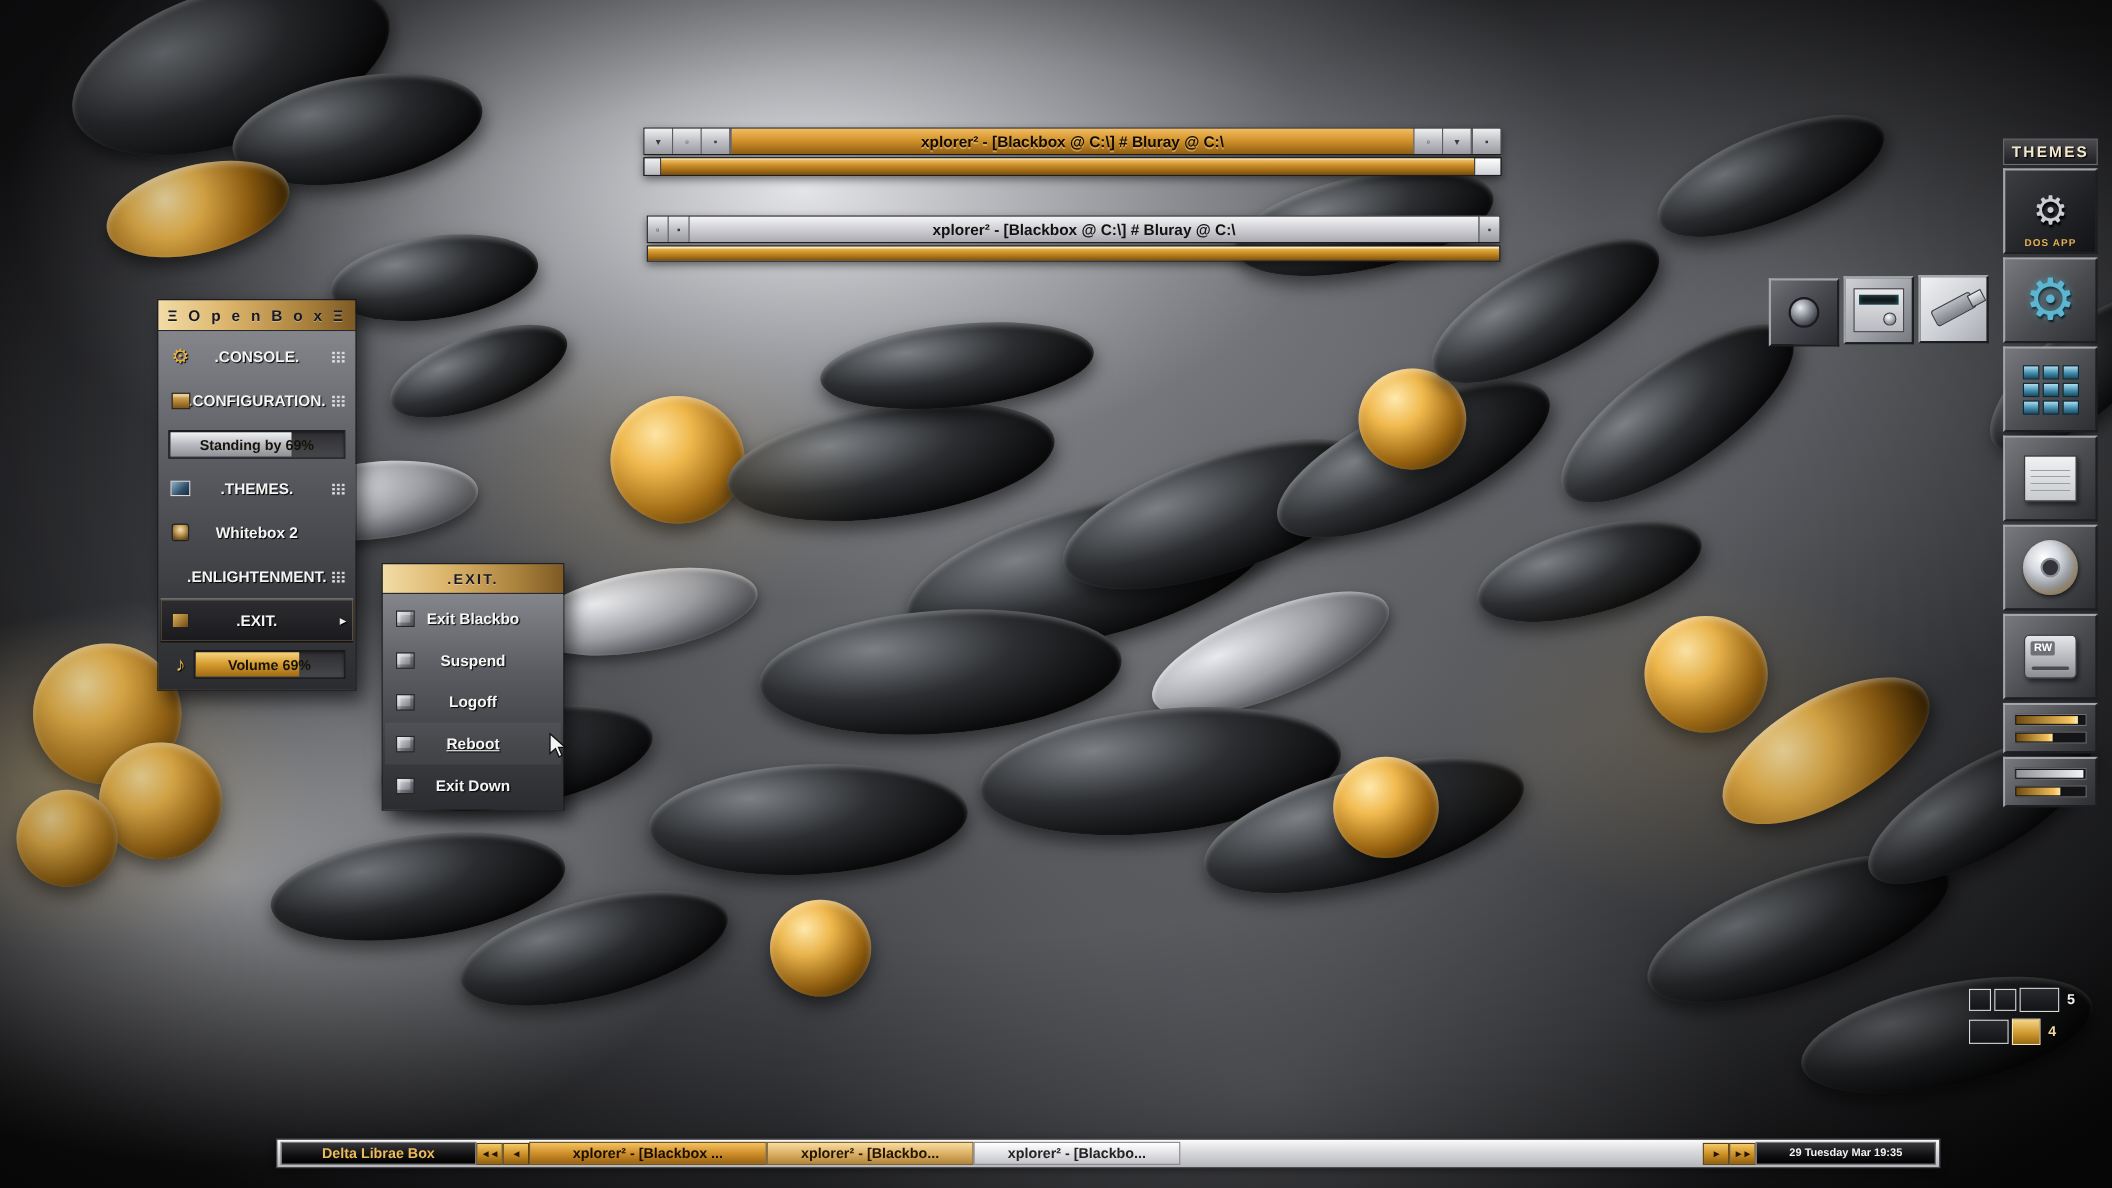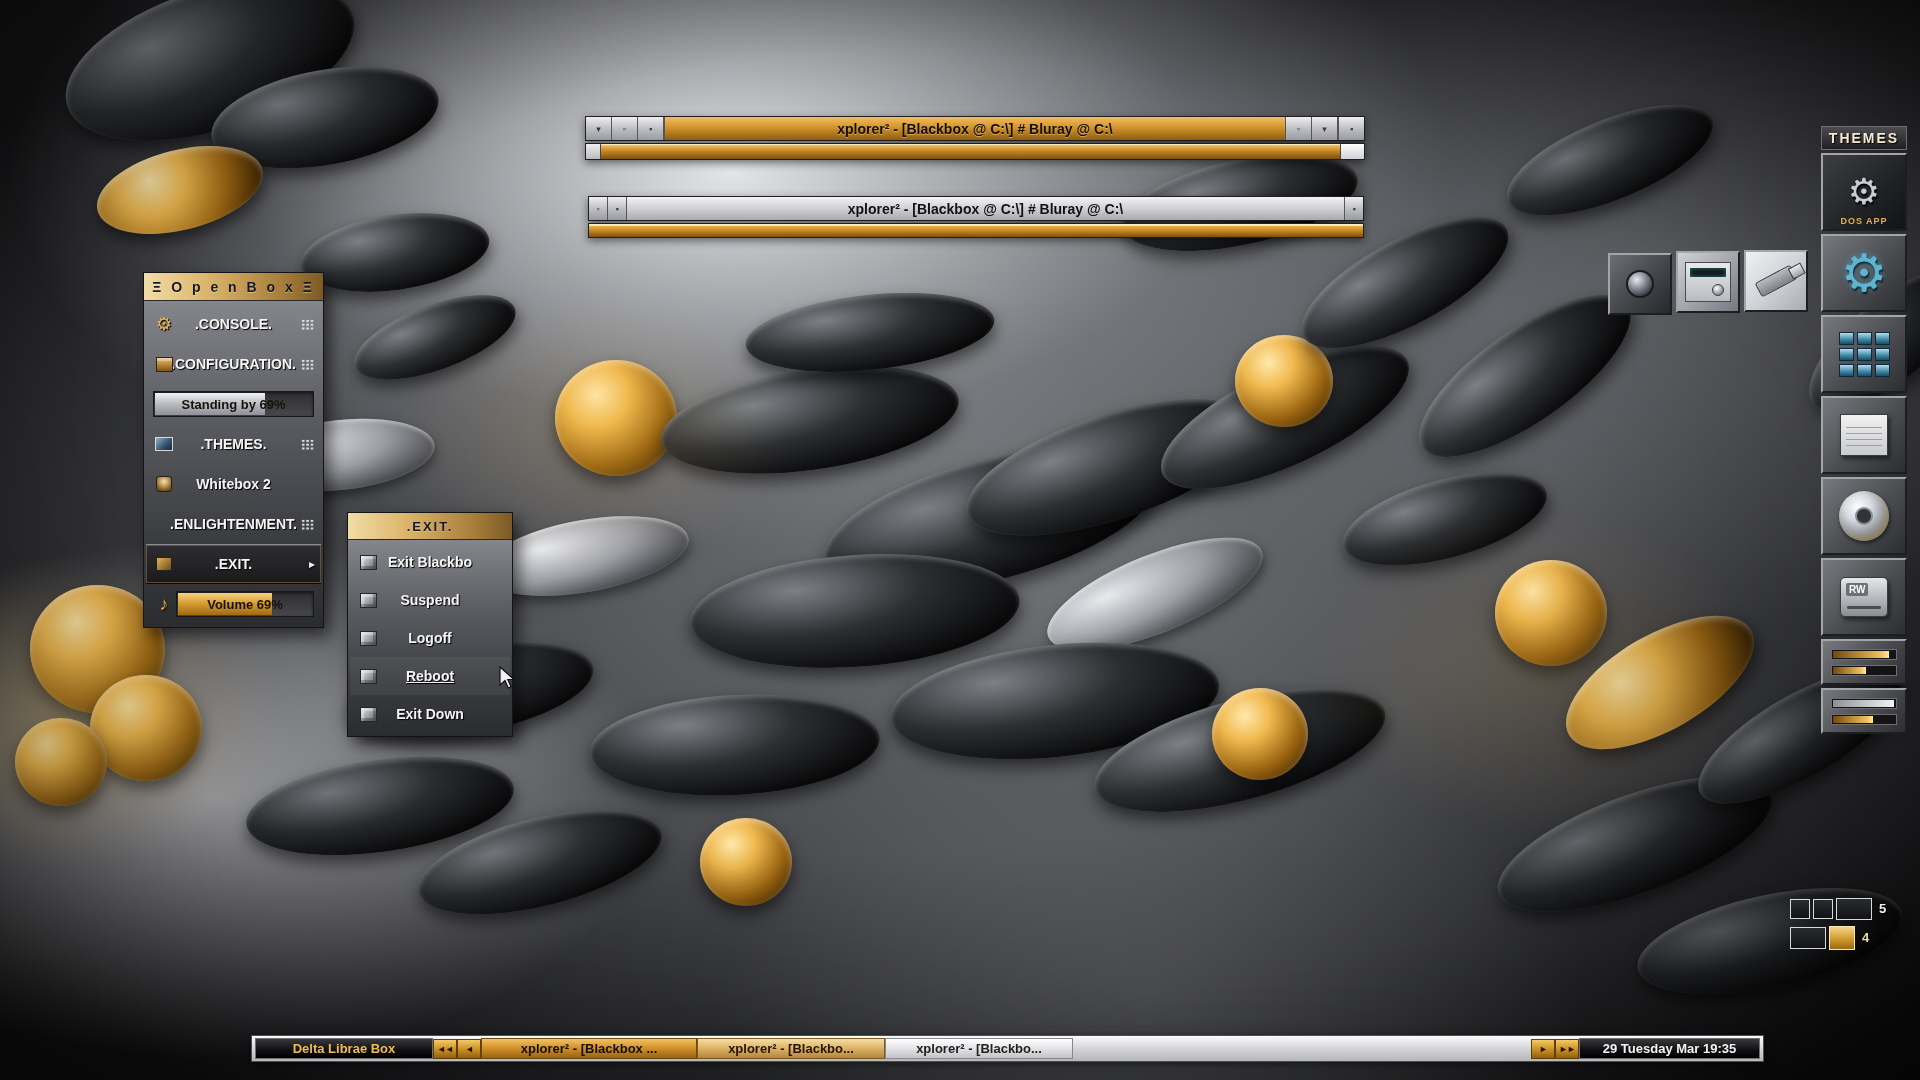--- a/index.html
+++ b/index.html
@@ -151,22 +151,22 @@
     background:linear-gradient(180deg,#fbfbfc 0%,#d9d9dc 45%,#b5b6ba 100%);border:1px solid #4e4e52;box-shadow:0 2px 8px rgba(0,0,0,.55);}
   .tb-workspace{width:178px;height:21px;display:flex;align-items:center;justify-content:center;
     background:linear-gradient(180deg,#39393d,#0f0f11 60%,#000);border:1px solid #707074;color:#edbb58;font-weight:bold;font-size:13px;white-space:nowrap;}
   .tb-arrow{width:24px;height:20px;display:flex;align-items:center;justify-content:center;
     background:linear-gradient(180deg,#f4c968,#c98d22 55%,#90600f);border:1px solid #5e3f08;color:#241500;font-size:9px;font-weight:bold;letter-spacing:-1px;}
   .tb-task{height:21px;display:flex;align-items:center;justify-content:center;font-size:13px;font-weight:bold;padding:0 8px;white-space:nowrap;overflow:hidden;}
   .t1{width:216px;background:linear-gradient(180deg,#f4c261,#cf8f2a 50%,#9a6312);border:1px solid #6b4a10;color:#170d00;}
   .t2{width:188px;background:linear-gradient(180deg,#f7dda2,#ddb266 50%,#b2863a);border:1px solid #7a5a20;color:#241500;}
   .t3{width:188px;background:linear-gradient(180deg,#ffffff,#e3e3e6 50%,#c3c4c8);border:1px solid #88888c;color:#222;}
   .tb-spacer{flex:1;height:21px;}
-  .tb-clock{width:181px;height:21px;display:flex;align-items:center;justify-content:center;
-    background:linear-gradient(180deg,#39393d,#0f0f11 60%,#000);border:1px solid #707074;color:#f2f2f2;font-weight:bold;font-size:13px;white-space:nowrap;}
+  .tb-clock{width:164px;height:21px;display:flex;align-items:center;justify-content:center;
+    background:linear-gradient(180deg,#39393d,#0f0f11 60%,#000);border:1px solid #707074;color:#f2f2f2;font-weight:bold;font-size:10px;white-space:nowrap;}
 </style>
 </head>
 <body>
 
 <div class="desktop">
 
   <div class="wallpaper"></div>
   <div class="discs" id="discs">
       <div class="disc k" style="left: 60px; top: -10px; width: 300px; height: 140px; transform: rotate(-18deg);"></div>
       <div class="disc k" style="left: 210px; top: 70px; width: 230px; height: 95px; transform: rotate(-10deg);"></div>

